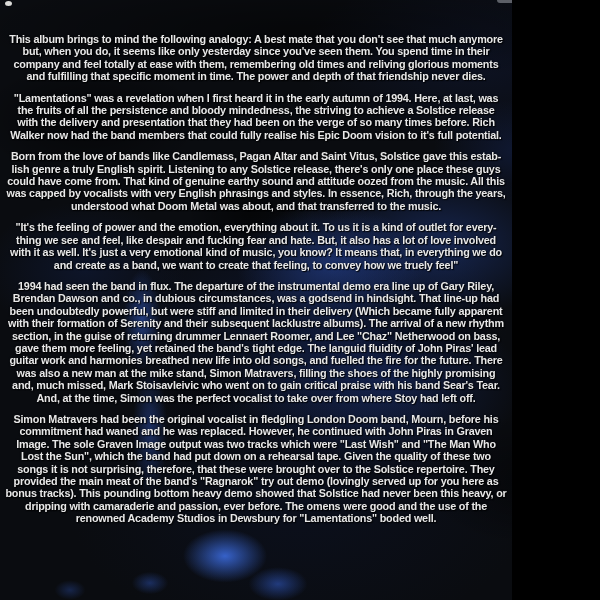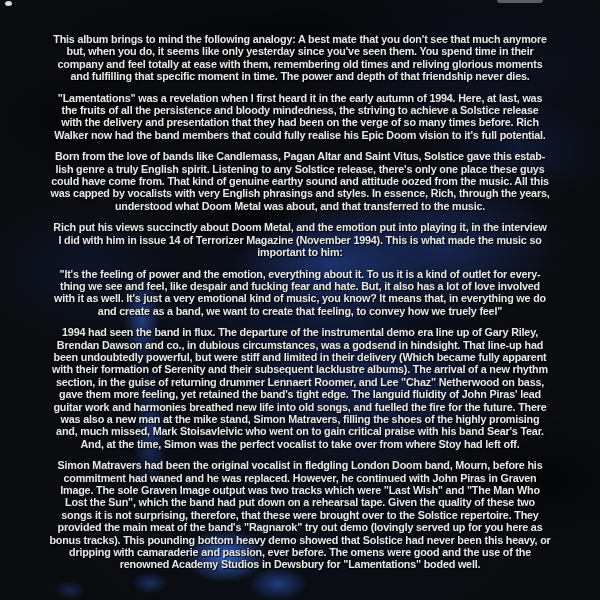--- a/index.html
+++ b/index.html
@@ -3,21 +3,21 @@
 <meta charset="utf-8">
 <style>
   html, body {
     margin: 0;
     padding: 0;
     background: #000;
     font-family: "Liberation Sans", sans-serif;
   }
   .page {
     position: relative;
-    width: 600px;
+    width: 512px;
     height: 600px;
     overflow: hidden;
     background: #0a0c10;
   }
   
   .bg-clouds {
     position: absolute;
     inset: 0;
     background:
       radial-gradient(ellipse 60px 38px at 225px 556px, rgba(62,112,232,0.85), rgba(62,112,232,0) 70%),
@@ -103,23 +103,20 @@
 and fulfilling that specific moment in time. The power and depth of that friendship never dies.</p>
     <p class="para">"Lamentations" was a revelation when I first heard it in the early autumn of 1994. Here, at last, was
 the fruits of all the persistence and bloody mindedness, the striving to achieve a Solstice release
 with the delivery and presentation that they had been on the verge of so many times before. Rich
 Walker now had the band members that could fully realise his Epic Doom vision to it's full potential.</p>
     <p class="para">Born from the love of bands like Candlemass, Pagan Altar and Saint Vitus, Solstice gave this estab-
 lish genre a truly English spirit. Listening to any Solstice release, there's only one place these guys
 could have come from. That kind of genuine earthy sound and attitude oozed from the music. All this
 was capped by vocalists with very English phrasings and styles. In essence, Rich, through the years,
 understood what Doom Metal was about, and that transferred to the music.</p>
-    <p class="para">Rich put his views succinctly about Doom Metal, and the emotion put into playing it, in the interview
-I did with him in issue 14 of Terrorizer Magazine (November 1994). This is what made the music so
-important to him:</p>
     <p class="para">"It's the feeling of power and the emotion, everything about it. To us it is a kind of outlet for every-
 thing we see and feel, like despair and fucking fear and hate. But, it also has a lot of love involved
 with it as well. It's just a very emotional kind of music, you know? It means that, in everything we do
 and create as a band, we want to create that feeling, to convey how we truely feel"</p>
     <p class="para">1994 had seen the band in flux. The departure of the instrumental demo era line up of Gary Riley,
 Brendan Dawson and co., in dubious circumstances, was a godsend in hindsight. That line-up had
 been undoubtedly powerful, but were stiff and limited in their delivery (Which became fully apparent
 with their formation of Serenity and their subsequent lacklustre albums). The arrival of a new rhythm
 section, in the guise of returning drummer Lennaert Roomer, and Lee "Chaz" Netherwood on bass,
 gave them more feeling, yet retained the band's tight edge. The languid fluidity of John Piras' lead

